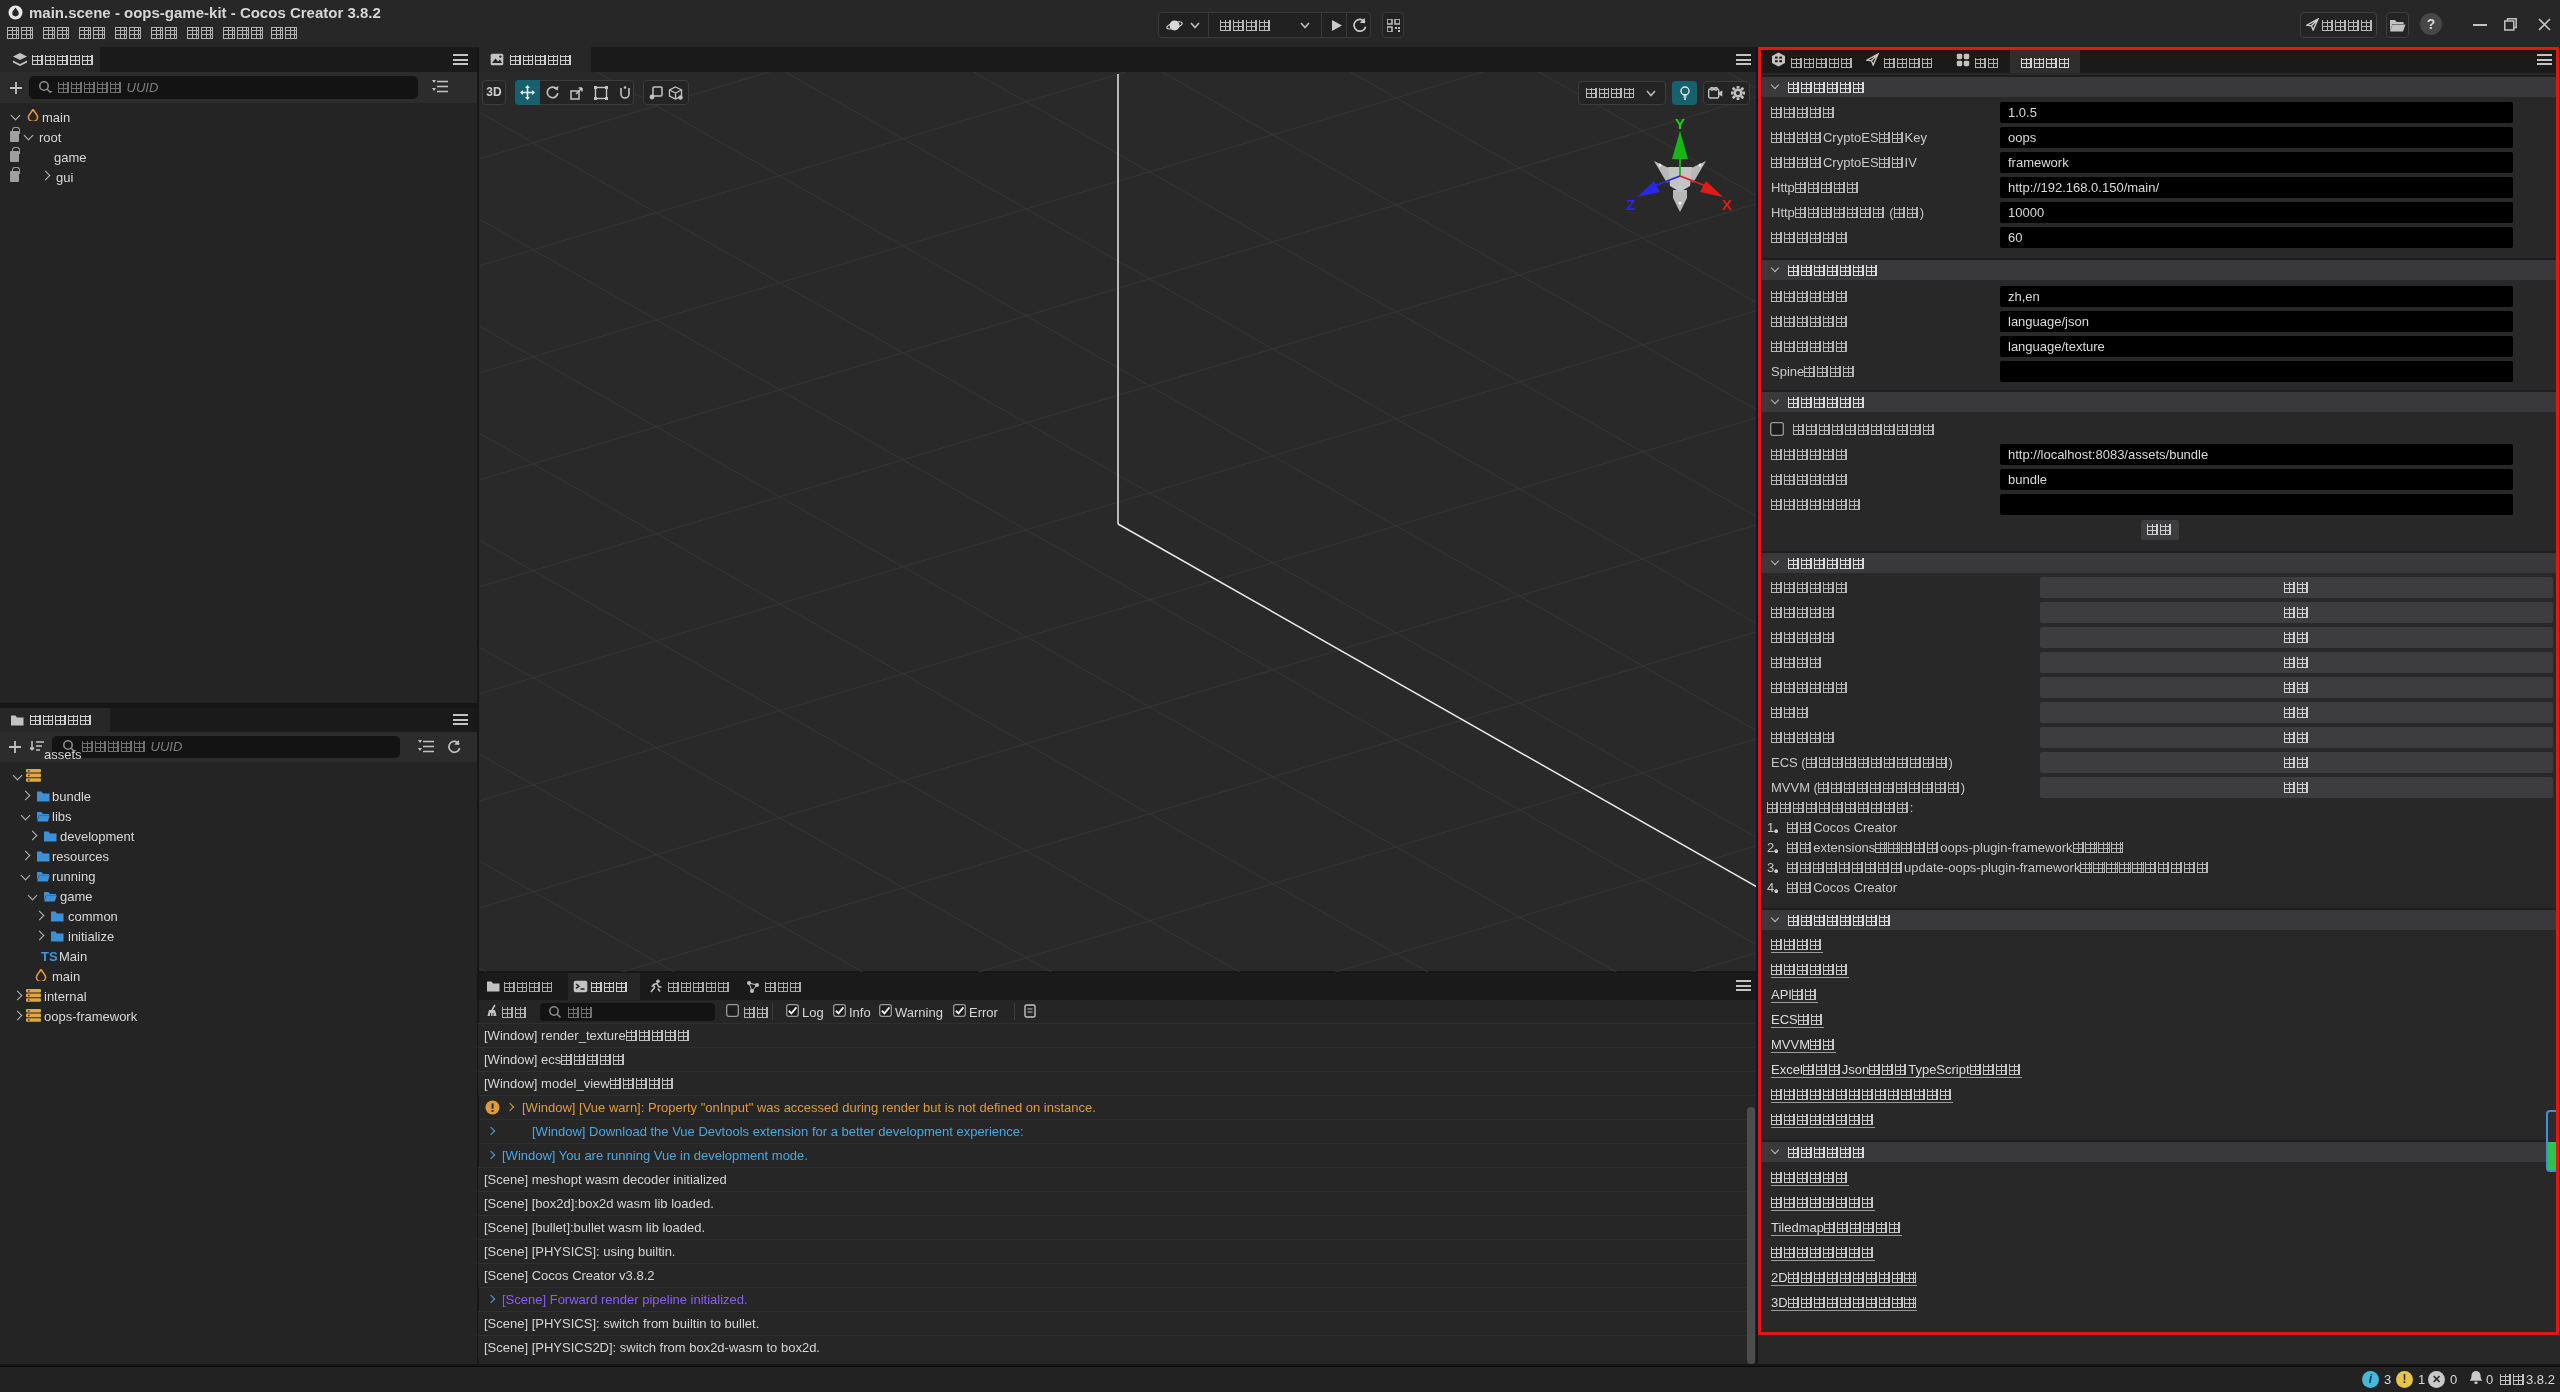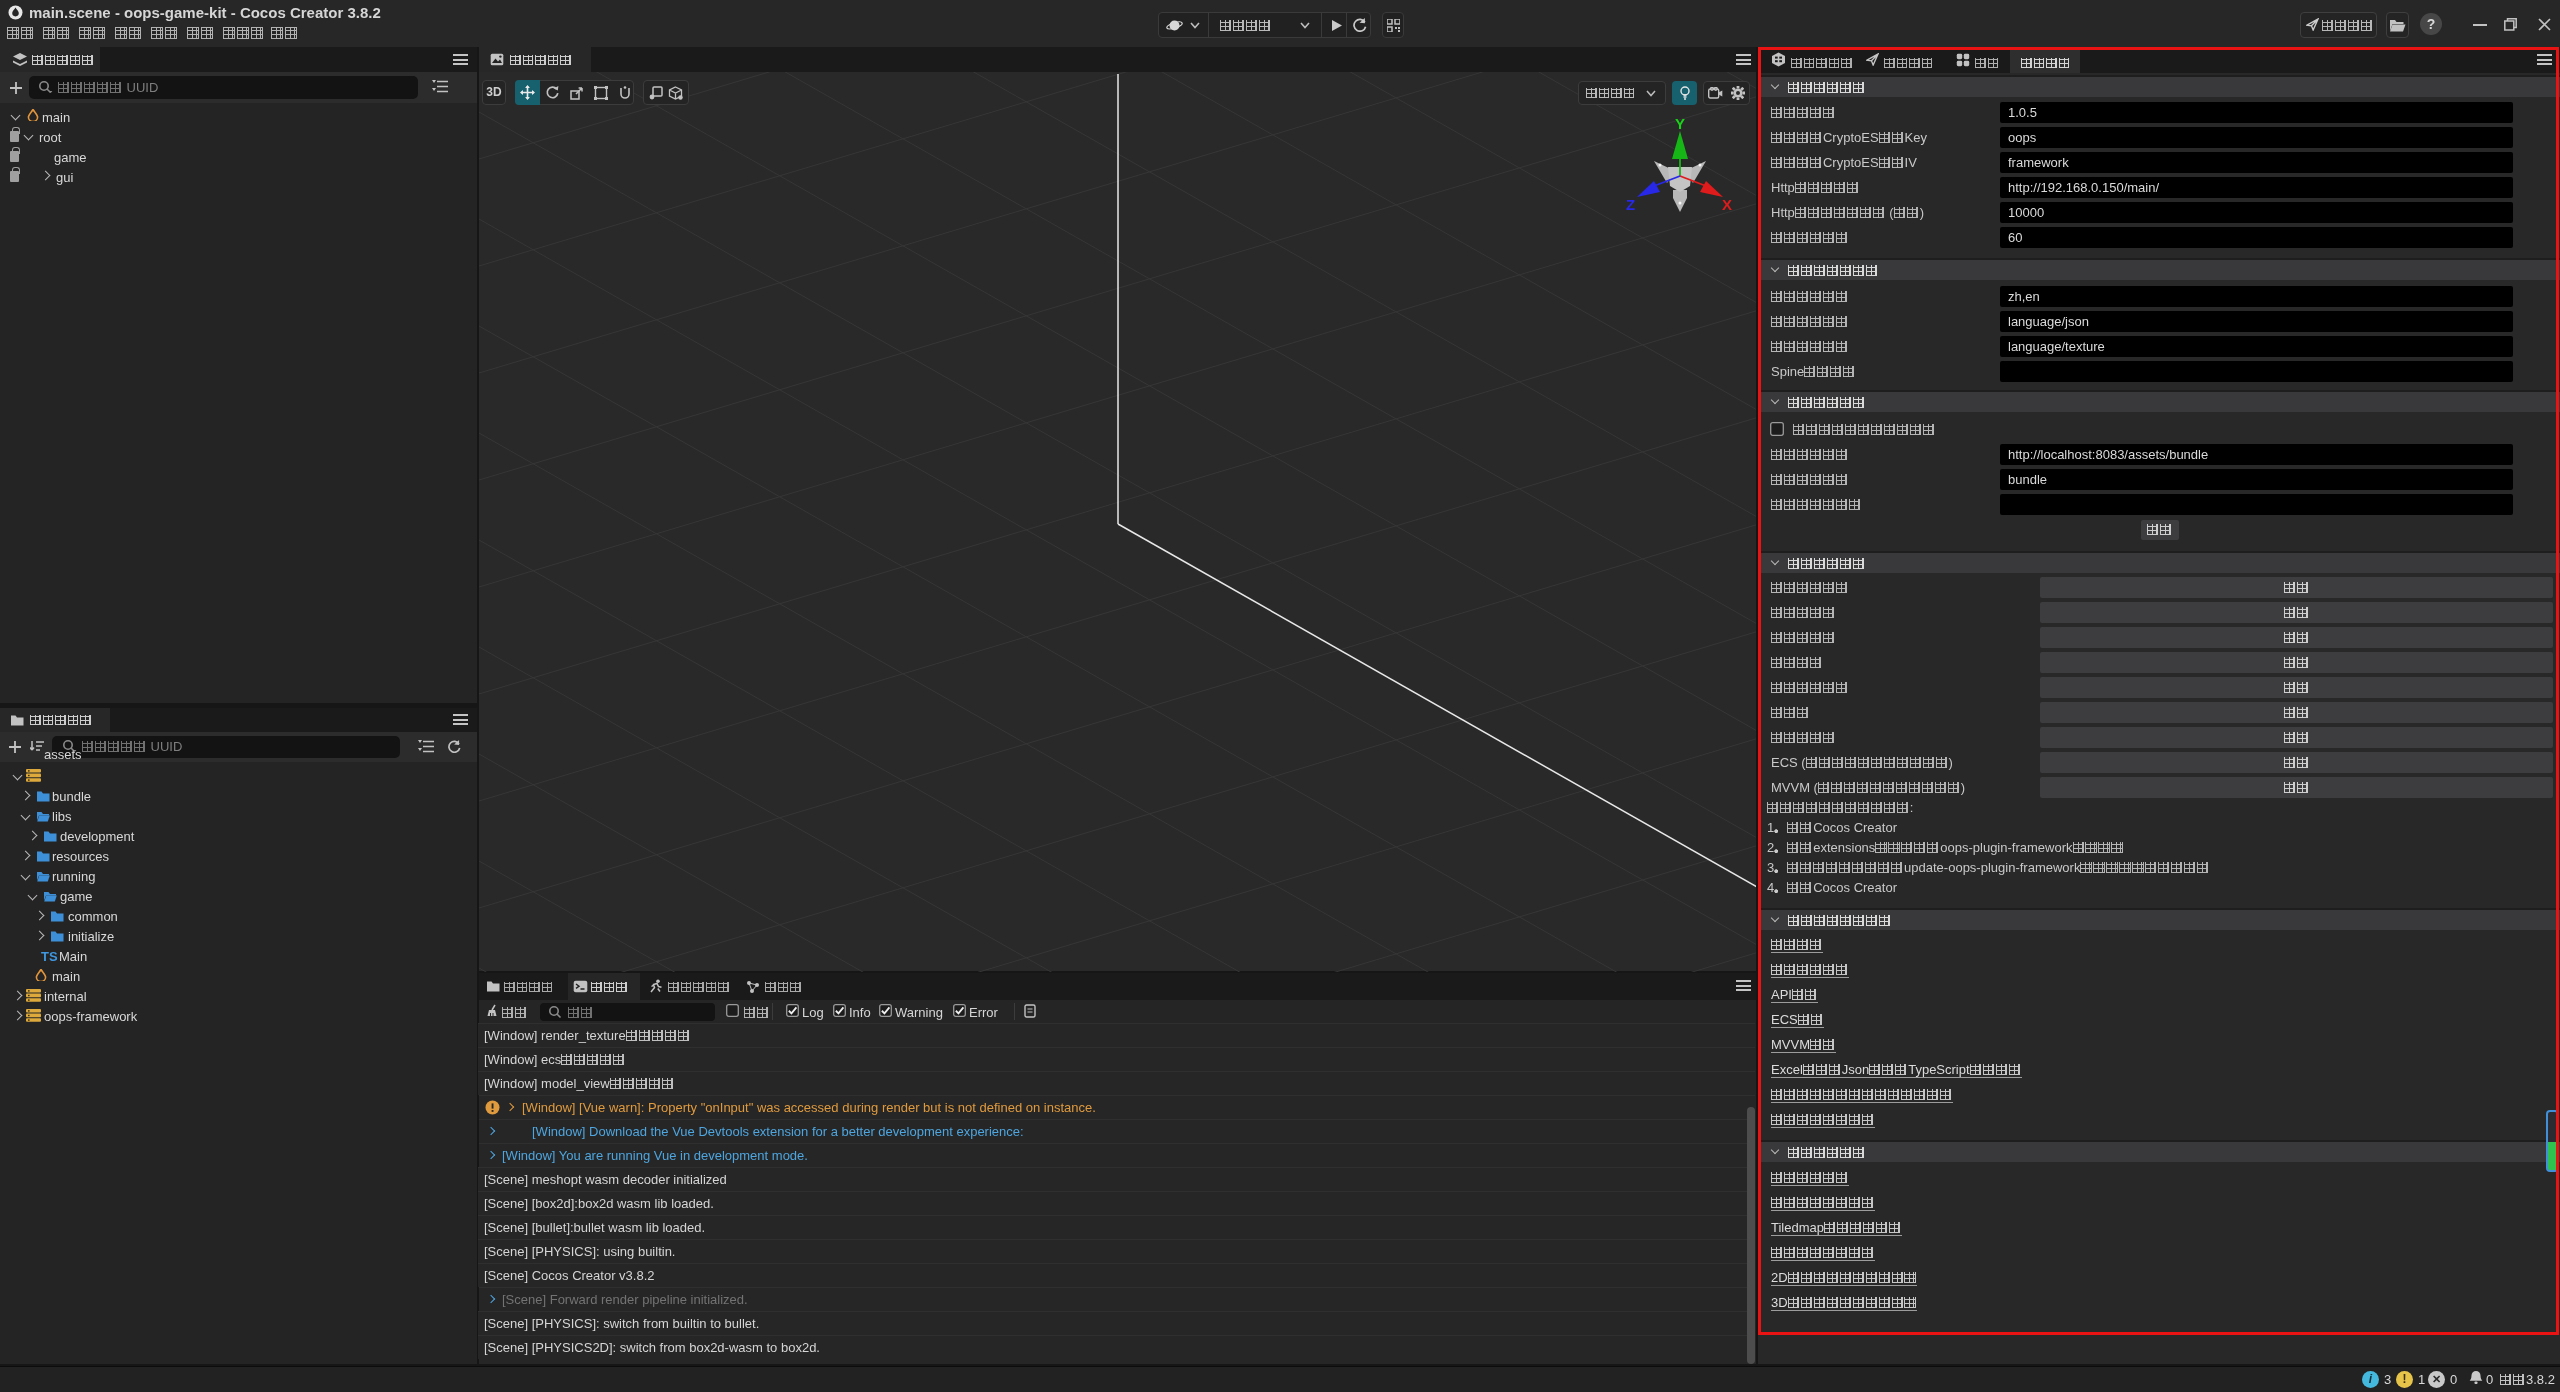--- a/index.html
+++ b/index.html
@@ -5,21 +5,21 @@
  overflow:hidden;position:relative;color:#c8c8c8;font-size:13px}
 .a{position:absolute}
 .g{display:inline-block;width:.86em;height:.86em;margin:0 .14em -.1em 0;
  background:repeating-linear-gradient(0deg,currentColor 0 1px,transparent 1px 3.8px),
  repeating-linear-gradient(90deg,currentColor 0 1px,transparent 1px 4.6px);
  box-shadow:inset -1px -1px 0 currentColor;opacity:.88}
 .gd{display:inline-block;width:.8em;height:.8em;margin:0 .2em -.1em 0;
  background:radial-gradient(circle at 20% 82%,currentColor 0 1.6px,transparent 2.2px)}
 .ham{width:15px;height:11px;border-top:2px solid #c4c4c4;border-bottom:2px solid #c4c4c4;background:linear-gradient(#c4c4c4 0 0) center/100% 2px no-repeat}
 .srch{background:#131313;border-radius:5px;display:flex;align-items:center;color:#7e7e7e}
-.it{}
+.it{font-style:italic}
 svg.a{display:block}
 .lock{width:9px;height:11px;position:relative;margin-top:3px;border-radius:1px;background:#9f9f9f}
 .lock:before{content:"";position:absolute;left:1.5px;top:-4px;width:6px;height:6px;border:1.5px solid #9f9f9f;border-bottom:none;border-radius:3px 3px 0 0}
 .chev{width:7px;height:7px;border-right:1.6px solid #b9b9b9;border-bottom:1.6px solid #b9b9b9;display:inline-block}
 .chev.d{transform:rotate(45deg)}
 .chev.r{transform:rotate(-45deg)}
 .inp{position:absolute;left:2000px;width:513px;height:21px;background:#000000;border-radius:2px;
  color:#dadada;line-height:21px;padding-left:8px;white-space:nowrap;overflow:hidden}
 .rem{position:absolute;left:2040px;width:513px;height:21px;background:#3d3d40;border-radius:2px;
  color:#e2e2e2;line-height:21px;text-align:center}
@@ -492,21 +492,21 @@
 <div class="a" style="left:479px;top:1143px;width:1276px;height:24px;border-top:1px solid #2f2f2f;background:#262626"></div>
 <div class="a" style="left:488px;top:1152px;width:6px;height:6px;border-right:1.7px solid #4da6e0;border-bottom:1.7px solid #4da6e0;transform:rotate(-45deg)"></div>
 <div class="a" style="left:502px;top:1148px;color:#4da6e0;white-space:nowrap">[Window] You are running Vue in development mode.</div>
 <div class="a crow" style="top:1167px">[Scene] meshopt wasm decoder initialized</div>
 <div class="a crow" style="top:1191px">[Scene] [box2d]:box2d wasm lib loaded.</div>
 <div class="a crow" style="top:1215px">[Scene] [bullet]:bullet wasm lib loaded.</div>
 <div class="a crow" style="top:1239px">[Scene] [PHYSICS]: using builtin.</div>
 <div class="a crow" style="top:1263px">[Scene] Cocos Creator v3.8.2</div>
 <div class="a" style="left:479px;top:1287px;width:1276px;height:24px;border-top:1px solid #2f2f2f;background:#262626"></div>
 <div class="a" style="left:488px;top:1296px;width:6px;height:6px;border-right:1.7px solid #4da6e0;border-bottom:1.7px solid #4da6e0;transform:rotate(-45deg)"></div>
-<div class="a" style="left:502px;top:1292px;color:#737373;white-space:nowrap">[Scene] Forward render pipeline initialized.</div>
+<div class="a" style="left:502px;top:1292px;color:#8b5cf6;white-space:nowrap">[Scene] Forward render pipeline initialized.</div>
 <div class="a crow" style="top:1311px">[Scene] [PHYSICS]: switch from builtin to bullet.</div>
 <div class="a crow" style="top:1335px">[Scene] [PHYSICS2D]: switch from box2d-wasm to box2d.</div>
 <div class="a" style="left:1747px;top:1107px;width:8px;height:257px;background:#4d4d4d;border-radius:4px"></div>
 <div class="a" style="left:1758px;top:47px;width:802px;height:1317px;background:#282828"></div>
 <div class="a" style="left:1758px;top:47px;width:802px;height:26px;background:#1a1a1a"></div>
 <div class="a" style="left:2010px;top:47px;width:70px;height:26px;background:#2e2e2e"></div>
 <svg class="a" width="15" height="15" style="left:1771px;top:52px" viewBox="0 0 15 15">
     <path d="M7.5 0.5 L14 4 V11 L7.5 14.5 L1 11 V4 Z" fill="#c2c2c2"></path>
     <rect x="4" y="4.6" width="7" height="2" fill="#1a1a1a"></rect>
     <rect x="4" y="8.2" width="7" height="2" fill="#1a1a1a"></rect>

